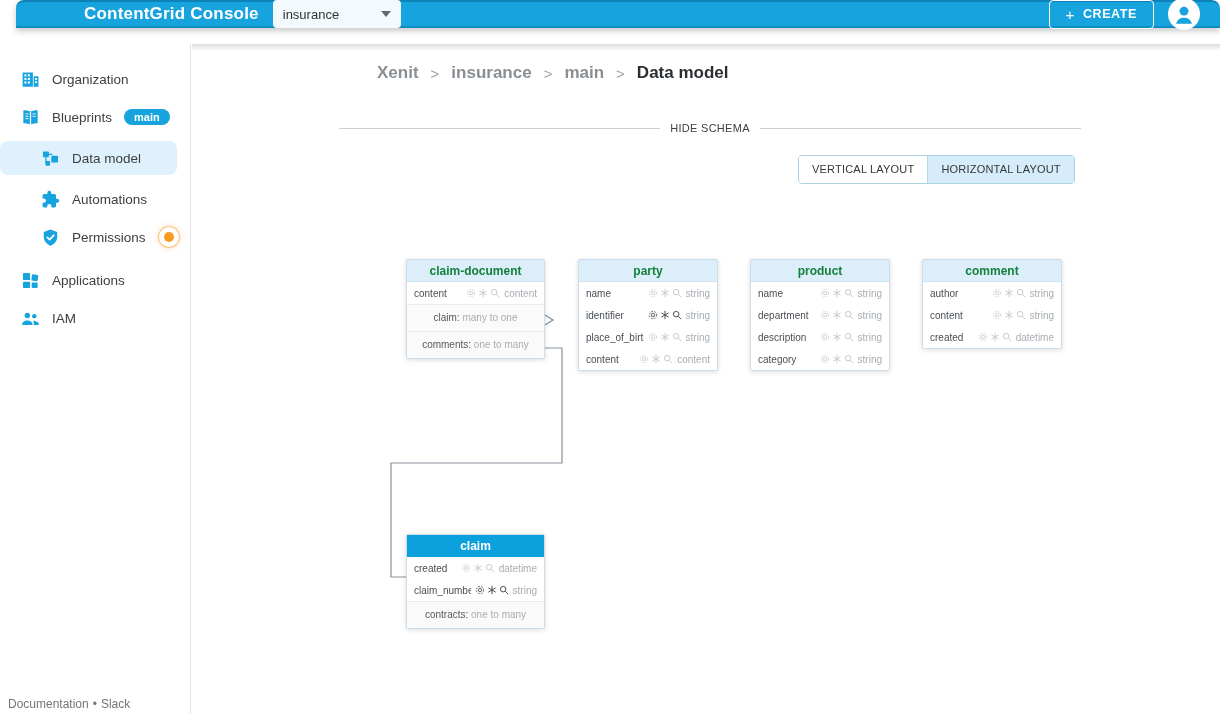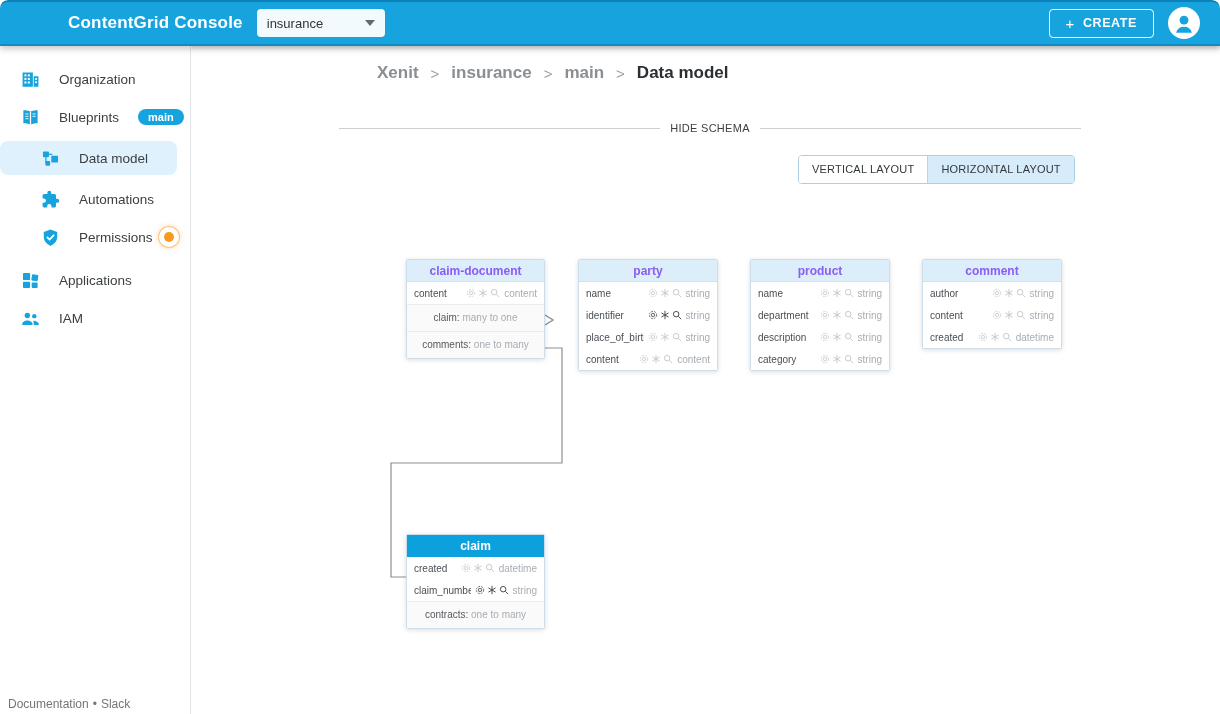--- a/index.html
+++ b/index.html
@@ -2,21 +2,21 @@
 <html><head>
 <meta charset="utf-8">
 <style>
   * { margin:0; padding:0; box-sizing:border-box; }
   html,body { width:1220px; height:714px; background:#fff; overflow:hidden;
     font-family:"Liberation Sans", sans-serif; }
   .app { position:relative; width:1220px; height:714px; background:#fff;
     border-radius:8px 8px 0 0; overflow:hidden; }
 
   
-  .topbar { position:absolute; left:0; top:0; right:0; height:46px;
+  .topbar { position:absolute; left:16px; top:0; right:0; height:28px;
     background:#16A3DE; border-top:2px solid #0E82B8; border-bottom:2px solid #0F8CC2;
     box-shadow:0 3px 6px rgba(0,0,0,.22);
     display:flex; align-items:center; padding:0 20px 0 68px; gap:14px; z-index:30;
     border-radius:8px 8px 0 0; }
   .app-title { color:#fff; font-weight:bold; font-size:17px; letter-spacing:.2px; white-space:nowrap; }
   .project-select { display:flex; align-items:center; justify-content:space-between;
     width:128px; height:28px; background:#F2FAFE; border-radius:4px; padding:0 10px;
     font-size:13px; color:#333; cursor:pointer; }
   .project-select .caret { width:0; height:0; border-left:5px solid transparent;
     border-right:5px solid transparent; border-top:6px solid #5f6b73; }
@@ -25,21 +25,21 @@
     font-family:inherit; font-size:12.5px; font-weight:bold; letter-spacing:.6px;
     padding:6px 16px; cursor:pointer; }
   .create-btn .plus { font-size:15px; font-weight:normal; line-height:1; }
   .avatar { width:32px; height:32px; border-radius:50%; background:#fff;
     display:flex; align-items:center; justify-content:center; cursor:pointer; }
   .avatar svg { width:26px; height:26px; fill:#16A3DE; }
 
   
   .sidebar { position:absolute; left:0; top:44px; bottom:0; width:191px;
     background:#fff; border-right:1px solid #e3e3e3; z-index:20; padding-top:16px; }
-  .side-item { position:relative; display:flex; align-items:center; gap:19px;
+  .side-item { position:relative; display:flex; align-items:center; gap:12px;
     height:38px; padding-left:20px; font-size:13.5px; color:#3c4043; cursor:pointer; }
   .side-item.indent { padding-left:40px; }
   .side-item.group-gap { margin-top:5px; }
   .side-item.active { background:#DFF1FC; border-radius:8px; margin-right:13px; height:34px; margin-top:5px; margin-bottom:5px; }
   .side-item .icon { width:20px; height:20px; display:flex; align-items:center; justify-content:center; }
   .side-item .icon svg { width:19px; height:19px; fill:#16A3DE; }
   .side-badge { background:#16A3DE; color:#fff; font-size:11px; font-weight:bold;
     border-radius:10px; padding:2px 10px; }
   .notif-dot { position:absolute; right:11px; top:50%; transform:translateY(-50%);
     width:20px; height:20px; border-radius:50%; background:#fff;
@@ -71,21 +71,21 @@
     color:#33383c; letter-spacing:.2px; background:#fff; cursor:pointer; white-space:nowrap; }
   .toggle-btn + .toggle-btn { border-left:1px solid #b9d6e6; }
   .toggle-btn.selected { background:#D6ECFA; }
 
   
   .canvas { position:absolute; inset:0; }
   .connector-svg { position:absolute; inset:0; width:100%; height:100%; }
   .entity { position:absolute; background:#fff; border:1px solid #ccdeeb; border-radius:2px;
     box-shadow:0 1px 5px rgba(0,0,0,.14); font-size:10px; cursor:grab; }
   .entity-header { height:22px; line-height:22px; text-align:center; font-weight:bold;
-    font-size:12px; color:#8b5cf6; background:#DBEEFA; border-bottom:1px solid #cfe2ef; }
+    font-size:12px; color:#15803d; background:#DBEEFA; border-bottom:1px solid #cfe2ef; }
   .entity.hl .entity-header { background:#0CA0DC; color:#fff; border-bottom-color:#0CA0DC; }
   .attr-row { display:flex; align-items:center; height:22px; padding:0 7px; gap:4px; background:#fff; }
   .attr-name { color:#4a4f54; flex:1; white-space:nowrap; overflow:hidden; }
   .attr-flags { display:flex; align-items:center; gap:2px; }
   .attr-flags .flag { width:10px; height:10px; display:flex; }
   .attr-flags svg { width:10px; height:10px; }
   .flag.inactive { color:#c6cbd0; }
   .flag.active { color:#4a4f54; }
   .attr-type { color:#a7adb3; text-align:right; white-space:nowrap; }
   .rel-row { height:27px; line-height:26px; text-align:center; background:#FAFAFA;

